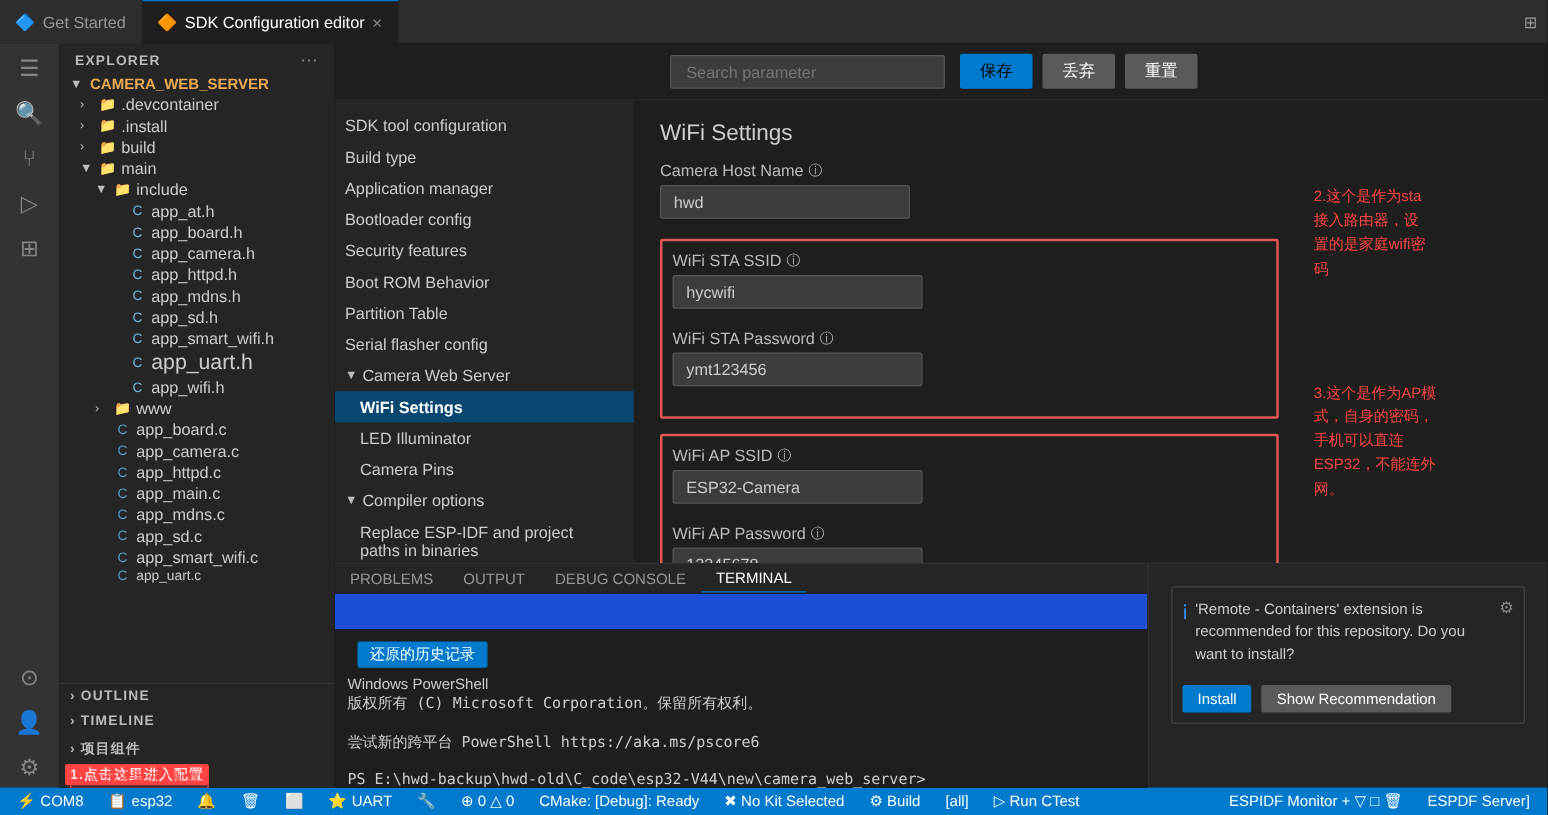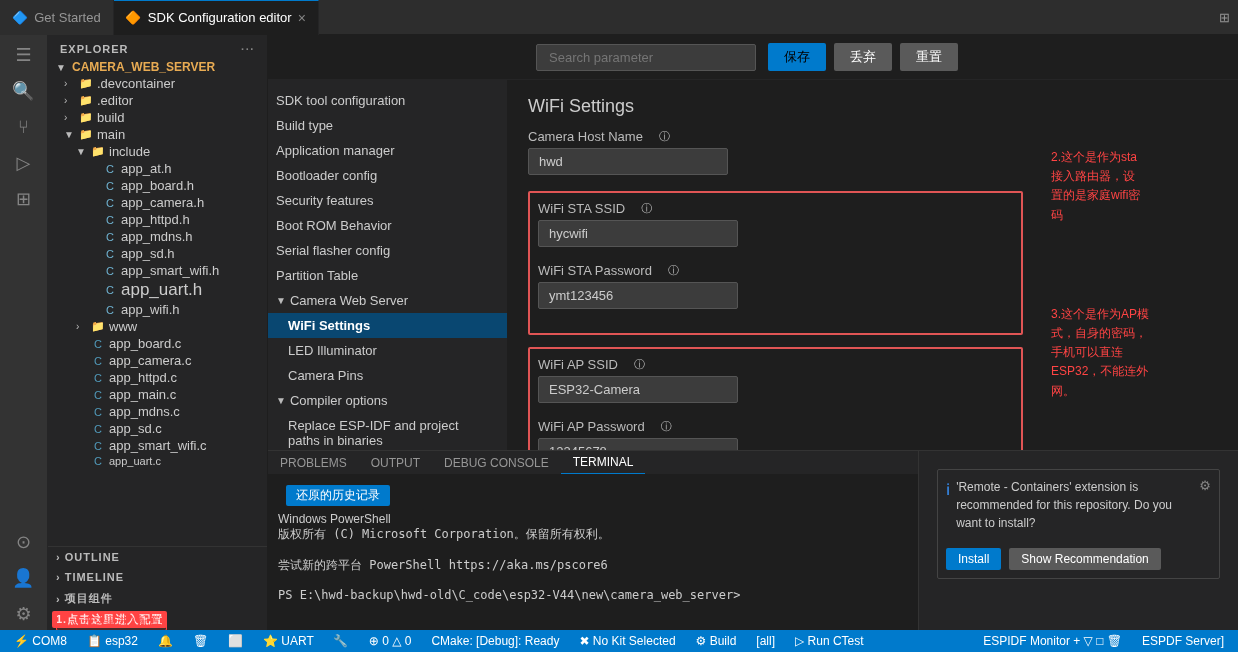--- a/index.html
+++ b/index.html
@@ -32,21 +32,21 @@
     .config-item { padding: 5px 16px; cursor: pointer; font-size: 13px; color: #ccc; }
     .config-item.active { background: #094771; color: #fff; font-weight: bold; }
     .search-bar { background: #3c3c3c; border: 1px solid #555; border-radius: 2px; padding: 5px 12px; color: #ccc; font-size: 13px; width: 220px; outline: none; }
     .settings-buttons { display: flex; gap: 8px; }
     .btn { padding: 5px 16px; border-radius: 2px; border: none; cursor: pointer; font-size: 13px; }
     .btn-primary { background: #007acc; color: #000000; }
     .btn-secondary { background: #5a5a5a; color: #fff; }
     .btn-warning { background: #5a5a5a; color: #fff; }
 
     .section-heading { font-size: 18px; color: #ccc; margin-bottom: 12px; font-weight: normal; }
-    .field-label { font-size: 13px; color: #bbb; margin-bottom: 4px; display: flex; align-items: center; gap: 16px; }
+    .field-label { font-size: 13px; color: #bbb; margin-bottom: 4px; display: flex; align-items: center; gap: 4px; }
     .field-input { background: #3c3c3c; border: 1px solid #555; border-radius: 2px; padding: 5px 10px; color: #ccc; font-size: 13px; width: 200px; margin-bottom: 12px; outline: none; }
     .highlighted-box { border: 2px solid #e05555; border-radius: 2px; padding: 8px; margin-bottom: 12px; }
     .terminal-tabs { display: flex; background: #252526; border-bottom: 1px solid #1e1e1e; align-items: center; gap: 0; }
     .terminal-tab { padding: 4px 12px; font-size: 12px; color: #969696; cursor: pointer; }
     .terminal-tab.active { color: #fff; border-bottom: 1px solid #007acc; }
     .terminal-content { flex: 1; padding: 6px 10px; font-family: 'Consolas', monospace; font-size: 12px; color: #ccc; overflow-y: auto; background: #1e1e1e; }
     .terminal-history-btn { background: #007acc; color: #fff; border: none; padding: 2px 8px; font-size: 12px; cursor: pointer; border-radius: 2px; margin: 4px 8px; }
 
     
     .status-bar { height: 22px; background: #007acc; display: flex; align-items: center; padding: 0 8px; font-size: 12px; color: #fff; gap: 8px; }
@@ -109,21 +109,21 @@
       </div>
       <div id="sidebar-tree">
           <div class="tree-item" style="padding-left: 16px;">
             <span style="width:14px;font-size:10px;color:#bbb;">›</span>
             <span style="color:#e8ab53;font-size:11px;width:16px;text-align:center;margin-right:3px;">📁</span>
             <span style="font-size:13px;">.devcontainer</span>
           </div>
           <div class="tree-item" style="padding-left: 16px;">
             <span style="width:14px;font-size:10px;color:#bbb;">›</span>
             <span style="color:#e8ab53;font-size:11px;width:16px;text-align:center;margin-right:3px;">📁</span>
-            <span style="font-size:13px;">.editor</span>
+            <span style="font-size:13px;">.install</span>
           </div>
           <div class="tree-item" style="padding-left: 16px;">
             <span style="width:14px;font-size:10px;color:#bbb;">›</span>
             <span style="color:#e8ab53;font-size:11px;width:16px;text-align:center;margin-right:3px;">📁</span>
             <span style="font-size:13px;">build</span>
           </div>
           <div class="tree-item" style="padding-left: 16px;">
             <span style="width:14px;font-size:10px;color:#bbb;">▼</span>
             <span style="color:#e8ab53;font-size:11px;width:16px;text-align:center;margin-right:3px;">📁</span>
             <span style="font-size:13px;">main</span>
@@ -260,22 +260,22 @@
 
       <div class="editor-main">
 
         <div class="config-panel" id="config-panel">
         <div class="config-item" style="padding-left: 8px;"><span>SDK tool configuration</span></div>
             <div class="config-item" style="padding-left: 8px;"><span>Build type</span></div>
             <div class="config-item" style="padding-left: 8px;"><span>Application manager</span></div>
             <div class="config-item" style="padding-left: 8px;"><span>Bootloader config</span></div>
             <div class="config-item" style="padding-left: 8px;"><span>Security features</span></div>
             <div class="config-item" style="padding-left: 8px;"><span>Boot ROM Behavior</span></div>
+            <div class="config-item" style="padding-left: 8px;"><span>Partition Table</span></div>
             <div class="config-item" style="padding-left: 8px;"><span>Serial flasher config</span></div>
-            <div class="config-item" style="padding-left: 8px;"><span>Partition Table</span></div>
             <div style="padding-left: 8px; padding-top: 5px; padding-bottom: 5px; cursor: pointer; color: rgb(204, 204, 204); display: flex; align-items: center; gap: 4px;">
               <span style="font-size:10px;color:#bbb;">▼</span>
               <span style="font-size:13px;">Camera Web Server</span>
             </div>
             <div class="config-item active" style="padding-left: 20px; font-weight: bold;"><span>WiFi Settings</span></div>
             <div class="config-item" style="padding-left: 20px;"><span>LED Illuminator</span></div>
             <div class="config-item" style="padding-left: 20px;"><span>Camera Pins</span></div>
             <div style="padding-left: 8px; padding-top: 5px; padding-bottom: 5px; cursor: pointer; color: rgb(204, 204, 204); display: flex; align-items: center; gap: 4px;">
               <span style="font-size:10px;color:#bbb;">▼</span>
               <span style="font-size:13px;">Compiler options</span>
@@ -324,21 +324,21 @@
 手机可以直连
 ESP32，不能连外
 网。</div>
           </div>
         </div>
       </div>
 
       <div style="display:flex; flex-direction:column; height:180px; border-top:1px solid #333;">
         <div style="display:flex; flex:1; overflow:hidden;">
 
-          <div style="flex:1; display:flex; flex-direction:column; background:#f0abfc;">
+          <div style="flex:1; display:flex; flex-direction:column; background:#1d4ed8;gap:28px;">
             <div class="terminal-tabs" id="terminal-tabs">
                 <div class="terminal-tab">PROBLEMS</div>
                 <div class="terminal-tab">OUTPUT</div>
                 <div class="terminal-tab">DEBUG CONSOLE</div>
                 <div class="terminal-tab active">TERMINAL</div>
               </div>
             <div class="terminal-content">
               <button class="terminal-history-btn" style="background:#007acc;color:#fff;border:none;padding:2px 10px;font-size:12px;cursor:pointer;border-radius:2px;margin-bottom:6px;">还原的历史记录</button>
               <div id="terminal-lines">
                   <div style="font-family: Liberation Sans, sans-serif; font-size: 12px; color: rgb(204, 204, 204); white-space: pre;">Windows PowerShell</div>

